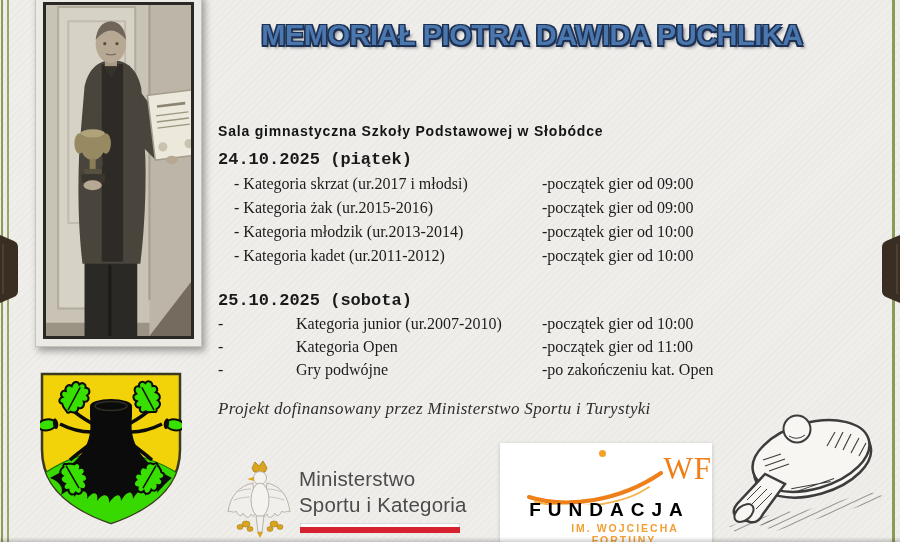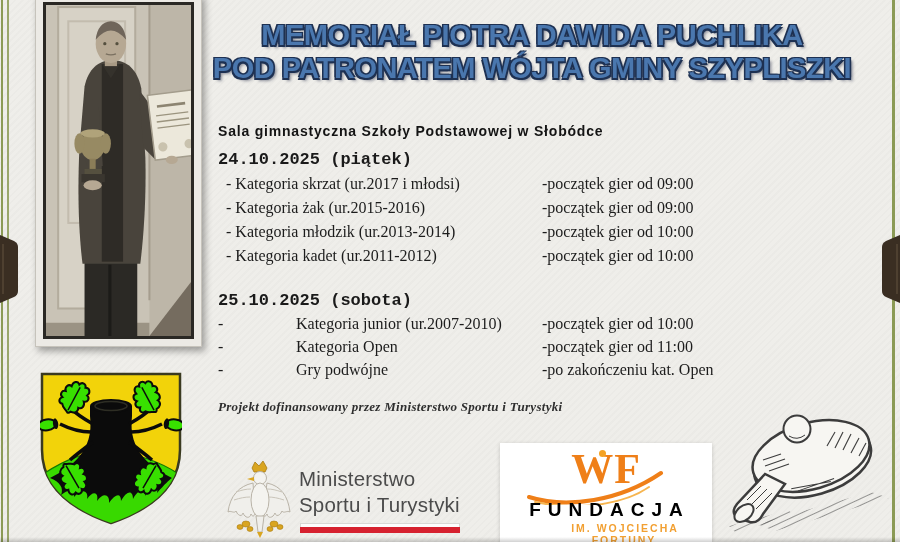--- a/index.html
+++ b/index.html
@@ -29,42 +29,42 @@
                 1.5px 1.5px 0 #1e3152,3px 3px 3px rgba(25,32,60,.45);}
   .title div{white-space:pre;}
 
   .venue{position:absolute;left:218px;top:123px;font-size:14px;font-weight:700;
     letter-spacing:.8px;color:#141414;}
   .date{position:absolute;left:218px;font-family:Liberation Mono, monospace;
     font-size:17px;font-weight:700;color:#1a1a1a;}
   .sched-row{position:absolute;left:218px;width:520px;font-family:"Liberation Serif",serif;
     font-size:16px;color:#1c1c1c;}
   .sched-row .dash{position:absolute;left:0;}
-  .sched-row .cat{position:absolute;left:8px;white-space:pre;}
+  .sched-row .cat{position:absolute;left:16px;white-space:pre;}
   .sched-row .cat.indented{left:40px;margin-left:38px;}
   .sched-row .time{position:absolute;left:324px;white-space:pre;}
   .note{position:absolute;left:218px;top:399px;font-family:"Liberation Serif",serif;
-    font-style:italic;font-weight:700;font-size:13px;color:#2e2e2e;letter-spacing:.3px;}
+    font-style:italic;font-weight:400;font-size:17px;color:#2e2e2e;letter-spacing:.3px;}
 
   
   .coa{position:absolute;left:40px;top:372px;width:142px;height:156px;}
 
   
   .eagle{position:absolute;left:226px;top:460px;width:66px;height:80px;}
   .min-text{position:absolute;left:299px;top:466px;font-size:20.5px;line-height:26px;
     color:#4b4b4b;letter-spacing:.2px;}
   .flag-bar{position:absolute;left:300px;top:523px;width:160px;height:10px;}
   .flag-bar .white{height:4px;background:#fdfdfd;border:1px solid #d8d8d6;border-bottom:none;box-sizing:border-box;}
   .flag-bar .red{height:6px;background:#d6212f;}
 
   
   .wf-card{position:absolute;left:500px;top:443px;width:212px;height:99px;background:#ffffff;
     box-shadow:0 1px 4px rgba(0,0,0,.18);text-align:center;}
   .wf-mono{position:absolute;left:0;right:0;top:4px;font-family:"Liberation Serif",serif;
-    font-weight:700;font-size:42px;line-height:44px;color:#ef7f18;letter-spacing:1px;}
+    font-weight:400;font-size:31px;line-height:44px;color:#ef7f18;letter-spacing:1px;text-align:right;}
   .wf-dot{position:absolute;left:99px;top:7px;width:7px;height:7px;border-radius:50%;background:#f4a224;}
   .wf-swoosh{position:absolute;left:25px;top:26px;width:152px;height:36px;}
   .wf-name{position:absolute;left:0;right:0;top:56px;font-weight:700;font-size:19px;
     letter-spacing:7px;text-indent:7px;color:#000000;}
   .wf-sub{position:absolute;left:0;right:0;top:79px;font-weight:700;font-size:10.5px;
     letter-spacing:2px;text-indent:2px;color:#f2a032;margin-left:36px;}
 
   .paddle{position:absolute;left:723px;top:410px;width:172px;height:128px;}
   .bottom-shade{position:absolute;left:0;bottom:0;width:900px;height:5px;
     background:linear-gradient(rgba(0,0,0,0),rgba(0,0,0,0.18));}
@@ -130,21 +130,20 @@
         <rect x="43" y="151" width="6" height="10" fill="#8b7d58"></rect>
         <rect x="38" y="161" width="17" height="5" fill="#55503f"></rect>
         <rect x="35" y="166" width="23" height="8" fill="#3a362f"></rect>
         <ellipse cx="46" cy="177" rx="9" ry="5" fill="#b6a893"></ellipse>
       </svg>
     </div>
   </div>
 
   <div class="title">
     <div>MEMORIAŁ PIOTRA DAWIDA PUCHLIKA</div>
-    <div>POD PATRONATEM WÓJTA GMINY SZYPLISZKI</div>
   </div>
 
   <div class="venue">Sala gimnastyczna Szkoły Podstawowej w Słobódce</div>
 
   <div class="date" style="top:150px">24.10.2025 (piątek)</div>
 
   <div class="sched-row" style="top:175px">
     <span class="cat">- Kategoria skrzat (ur.2017 i młodsi)</span>
     <span class="time">-początek gier od 09:00</span>
   </div>
@@ -237,21 +236,21 @@
       <ellipse cx="20" cy="64" rx="4" ry="3"></ellipse>
         <ellipse cx="14" cy="67" rx="3" ry="2.4"></ellipse>
         <ellipse cx="24" cy="69" rx="3" ry="2.4"></ellipse>
       <ellipse cx="48" cy="64" rx="4" ry="3"></ellipse>
         <ellipse cx="54" cy="67" rx="3" ry="2.4"></ellipse>
         <ellipse cx="44" cy="69" rx="3" ry="2.4"></ellipse>
     </g>
   </svg>
   <div class="min-text">
     <div>Ministerstwo</div>
-    <div>Sportu i Turystyki</div>
+    <div>Sportu i Kategoria</div>
   </div>
   <div class="flag-bar">
     <div class="white"></div>
     <div class="red"></div>
   </div>
 
   <div class="wf-card">
     <div class="wf-mono">WF</div>
     <div class="wf-dot"></div>
     <svg class="wf-swoosh" viewBox="0 0 152 36">

